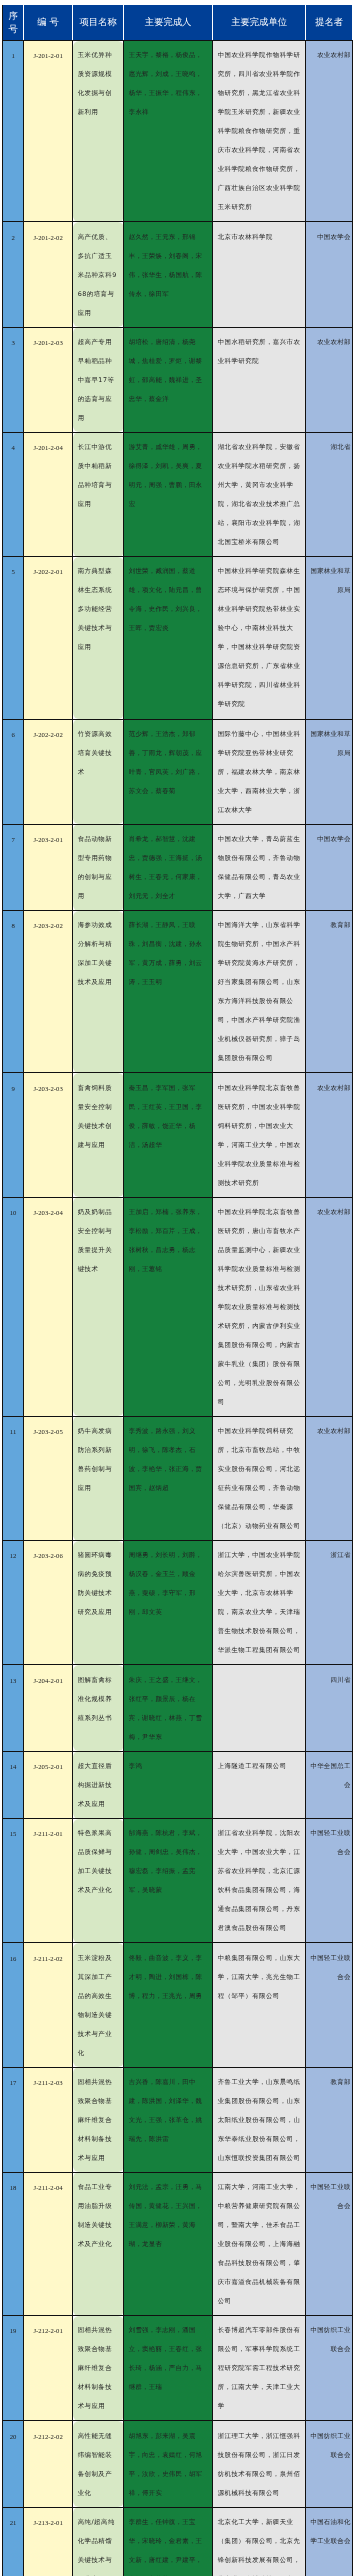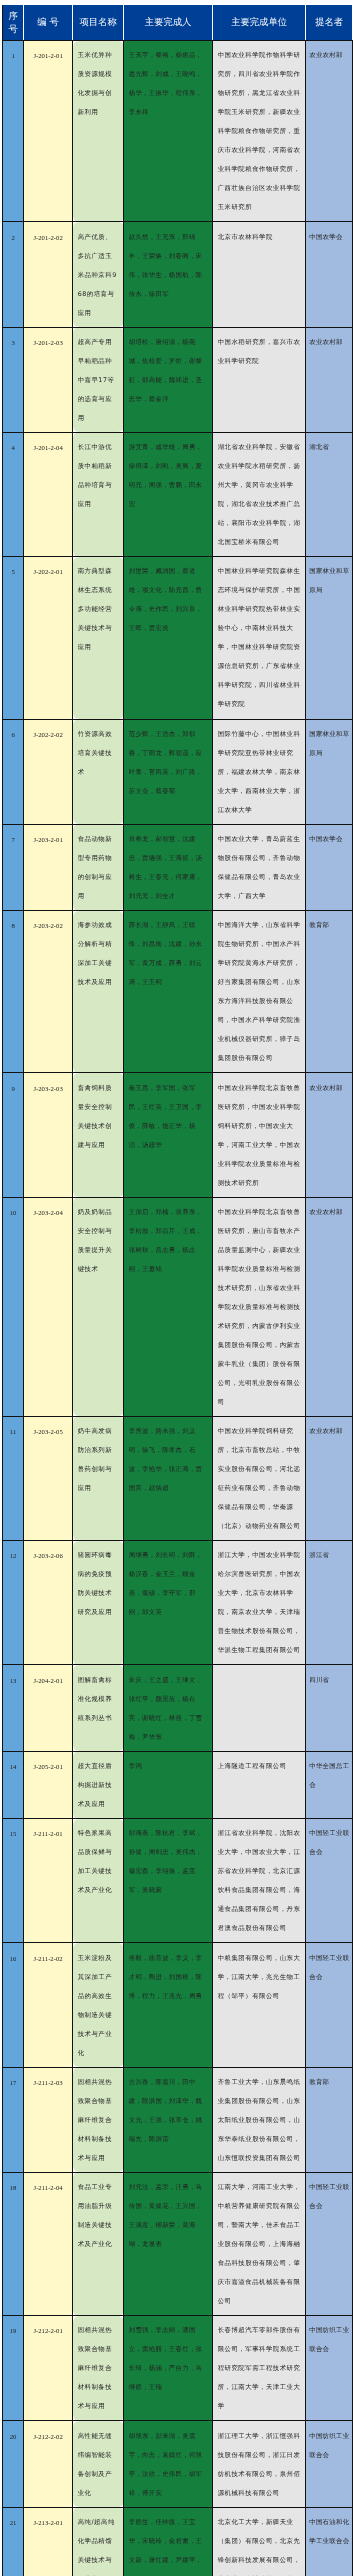--- a/index.html
+++ b/index.html
@@ -13,21 +13,21 @@
     border-color: #ffffff #ffffff #111 #ffffff;
     font-family: "DejaVu Sans", sans-serif;
   }
   th:first-child { border-left-color: #111; }
   td { font-size: 6.4px; line-height: 19px; color: #222; padding: 5.2px 4.6px 4.1px 4.6px; word-break: break-all; }
   td.c-no { background: #62a6dc; text-align: center; font-family: "Liberation Serif", serif; font-size: 6.7px; padding: 5.2px 1px; }
   td.c-code { background: #fff9c9; text-align: center; font-family: "Liberation Serif", serif; font-size: 6.7px; padding: 5.2px 1px; }
   td.c-name { background: #d7e8c5; letter-spacing: 0.5px; border-radius: 6px; }
   td.c-people { background: #15803d; letter-spacing: 0.3px; }
   td.c-units { background: #e5e5e5; letter-spacing: 0.5px; }
-  td.c-nom { background: #a1badf; padding-left: 3.1px; padding-right: 1.5px; letter-spacing: 0.3px; }
+  td.c-nom { background: #a1badf; padding-left: 3.1px; padding-right: 1.5px; letter-spacing: 0.3px; text-align: right; }
   col.w0 { width: 21px; } col.w1 { width: 49px; } col.w2 { width: 51px; }
   col.w3 { width: 89px; } col.w4 { width: 93px; } col.w5 { width: 47px; }
 </style>
 </head>
 <body>
 
 <div class="wrap">
   <table>
     <colgroup>
       <col class="w0">

